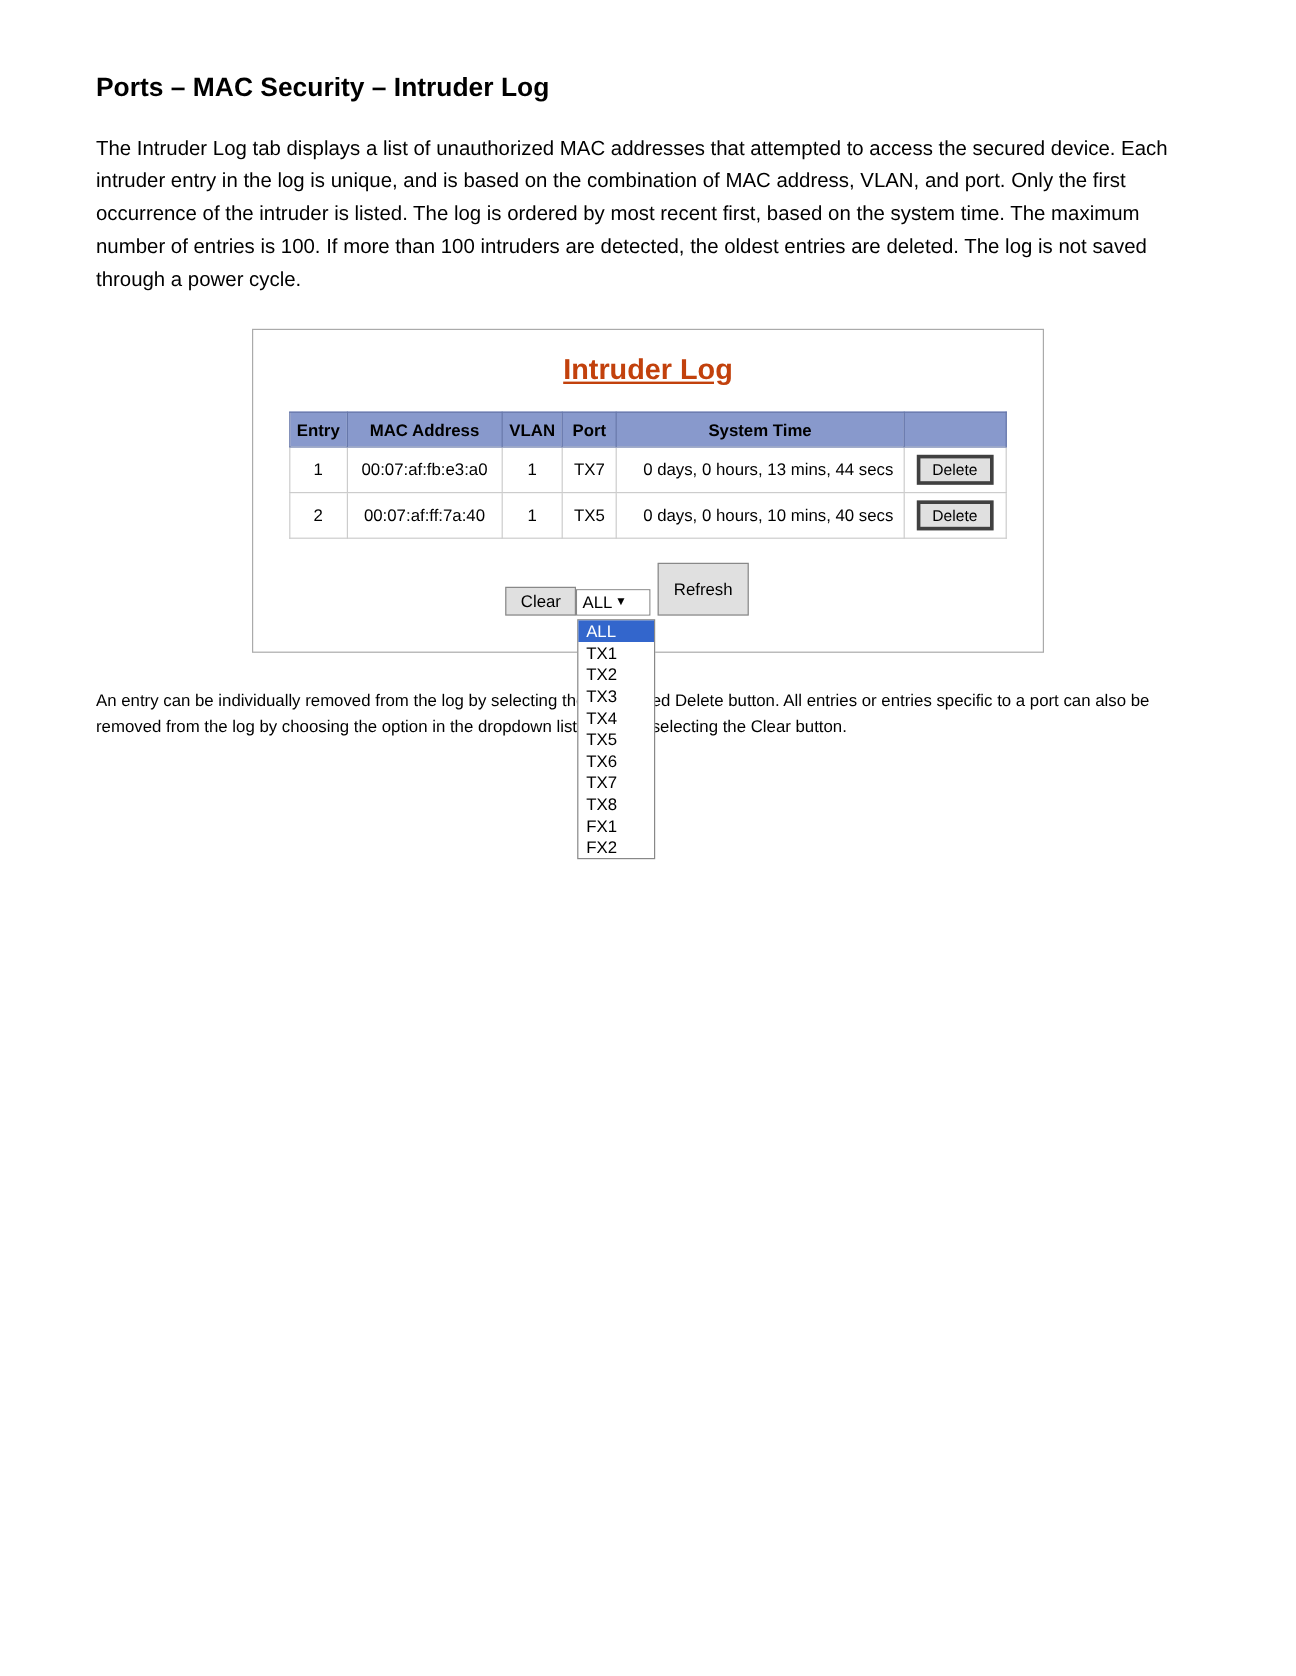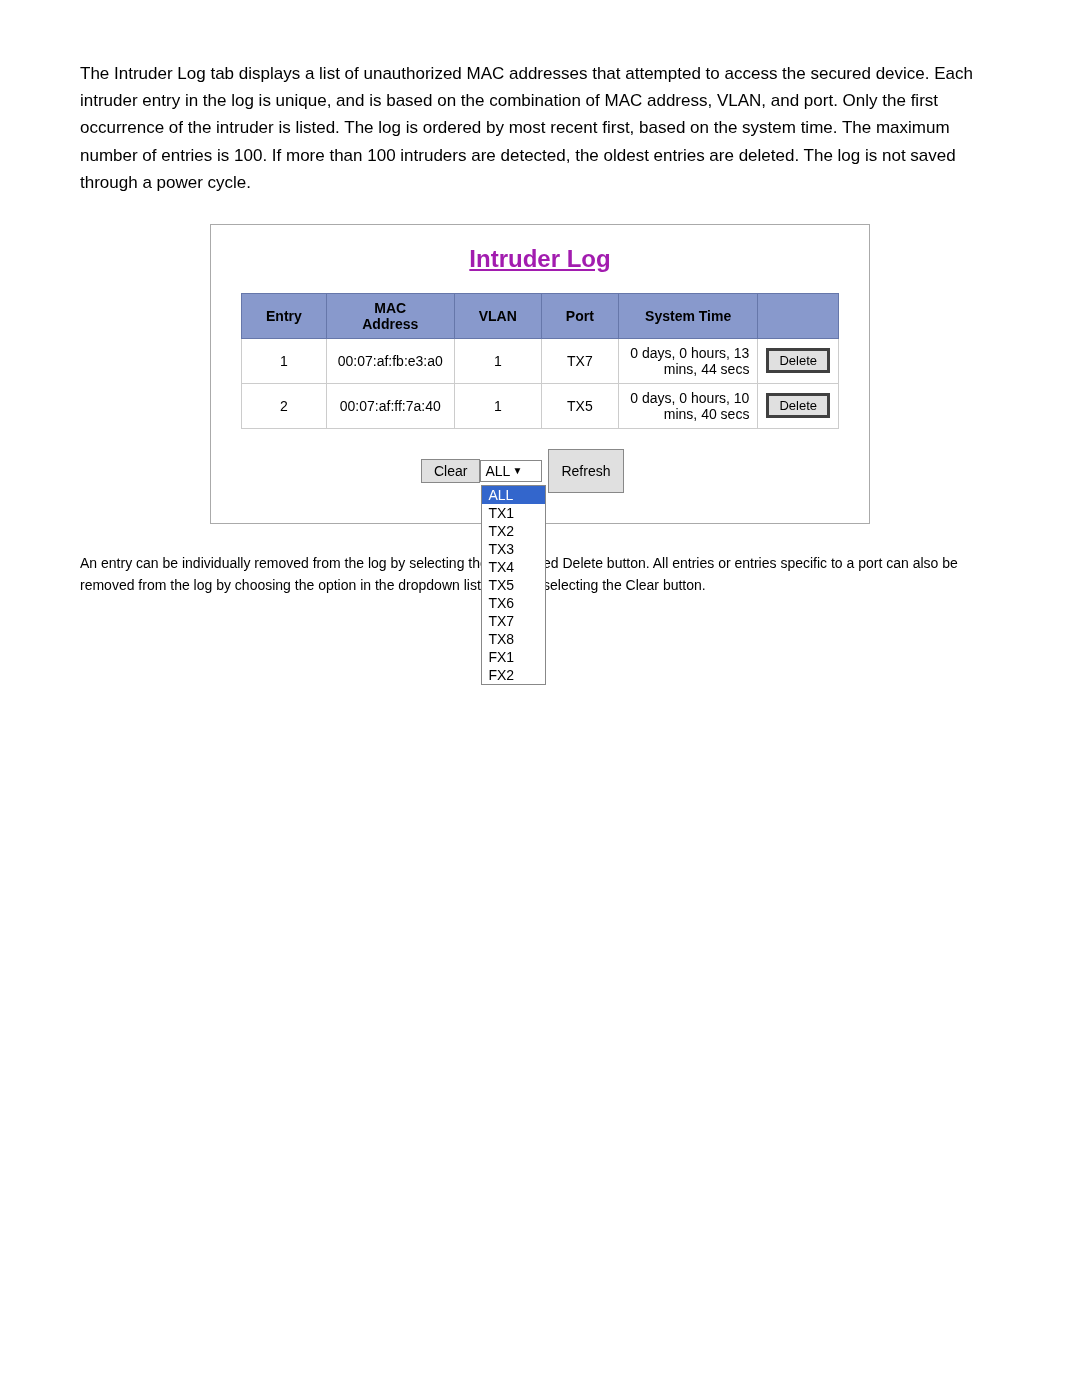--- a/index.html
+++ b/index.html
@@ -26,34 +26,34 @@
       border: 1px solid #aaa;
       padding: 20px 30px 30px 30px;
       width: 660px;
       margin: 0 auto 28px auto;
       background: #fff;
     }
     .widget-title {
       text-align: center;
       font-size: 24px;
       font-weight: bold;
-      color: #a21caf;
+      color: #c2410c;
       text-decoration: underline;
       margin-bottom: 20px;
     }
     table.intruder-table {
       width: 100%;
       border-collapse: collapse;
       font-size: 14px;
     }
     table.intruder-table thead tr {
       background-color: #8899cc;
     }
     table.intruder-table thead th {
-      padding: 6px 24px;
+      padding: 6px 4px;
       font-weight: bold;
       text-align: center;
       border: 1px solid #6677aa;
       color: #000;
     }
     table.intruder-table tbody tr {
       background: #fff;
     }
     table.intruder-table tbody td {
       padding: 6px 8px;
@@ -67,21 +67,21 @@
     .delete-btn {
       background: #e0e0e0;
       border: 3px solid #404040;
       padding: 2px 10px;
       font-size: 13px;
       cursor: pointer;
     }
     .controls-area {
       margin-top: 20px;
       display: flex;
-      align-items: center;
+      align-items: flex-end;
       gap: 0;
       padding-left: 180px;
       position: relative;
     }
     .clear-btn {
       background: #e0e0e0;
       border: 1px solid #888;
       padding: 3px 12px;
       font-size: 14px;
       cursor: pointer;
@@ -141,20 +141,21 @@
     }
     .page-wrapper {
       position: relative;
       min-height: 1397px;
     }
   </style>
 </head>
 <body>
 
 <div class="page-wrapper">
+  <h1>Ports – MAC Security – Intruder Log</h1>
 
   <p class="intro-text">The Intruder Log tab displays a list of unauthorized MAC addresses that attempted to access the secured device.  Each intruder entry in the log is unique, and is based on the combination of MAC address, VLAN, and port.  Only the first occurrence of the intruder is listed.  The log is ordered by most recent first, based on the system time.  The maximum number of entries is 100.  If more than 100 intruders are detected, the oldest entries are deleted.  The log is not saved through a power cycle.</p>
 
   <div class="widget-container">
     <div class="widget-title">Intruder Log</div>
 
     <table class="intruder-table">
       <thead>
         <tr>
           <th>Entry</th>

